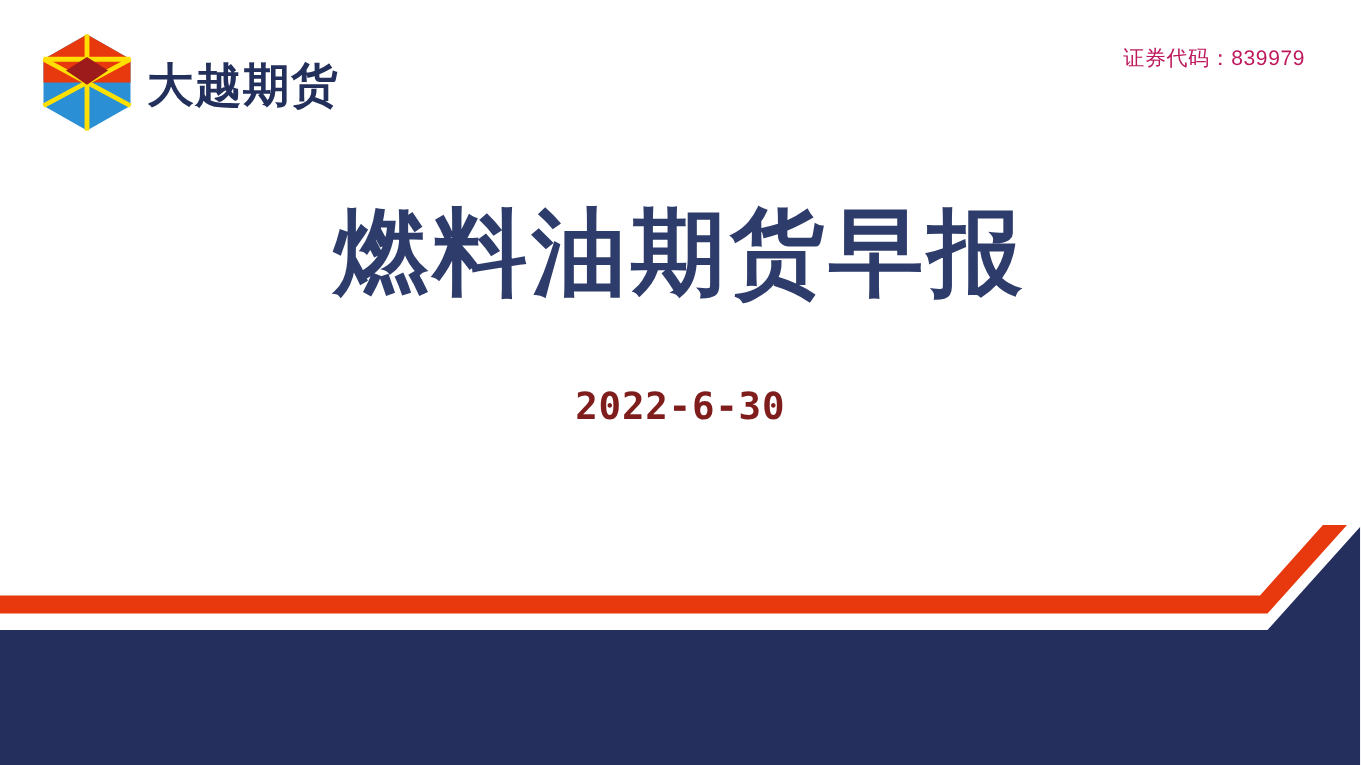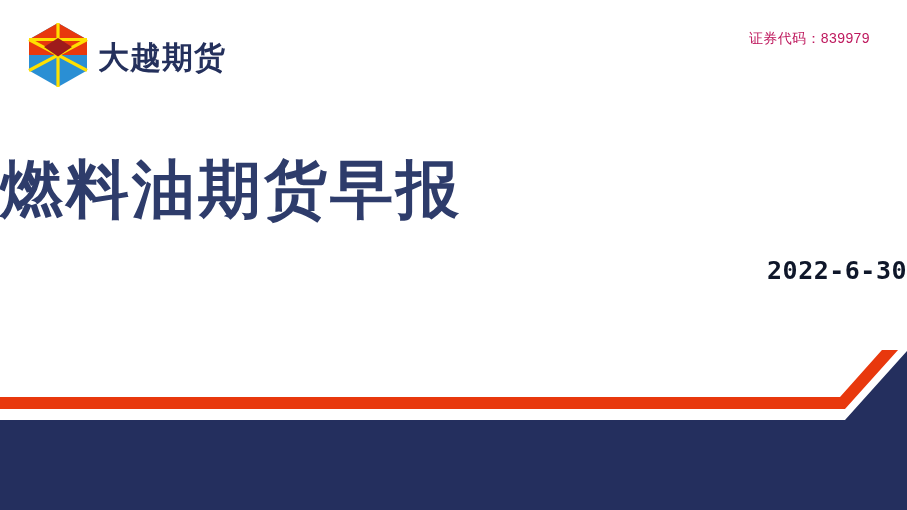--- a/index.html
+++ b/index.html
@@ -68,40 +68,39 @@
     font-family: Liberation Sans, sans-serif;
     white-space: nowrap;
   }
 
   
   .doc-title {
     position: absolute;
     left: 0;
     right: 0;
     top: 132px;
-    text-align: left;
+    text-align: center;
     font-family: "DejaVu Serif", "Liberation Serif", serif;
     font-size: 63px;
     line-height: 1.15;
     font-weight: bold;
     color: #2e3c6b;
     letter-spacing: 3px;
     white-space: nowrap;
-    margin-top: 21px;
   }
   .doc-date {
     position: absolute;
     left: 0;
     right: 0;
     top: 256px;
-    text-align: right;
+    text-align: center;
     font-family: "DejaVu Sans Mono", "Liberation Mono", monospace;
     font-size: 25px;
     font-weight: bold;
-    color: #0f172a;
+    color: #7f1d1d;
     letter-spacing: 0.5px;
   }
 
   
   .footer-deco {
     position: absolute;
     left: 0;
     bottom: 0;
     width: 907px;
     height: 160px;

